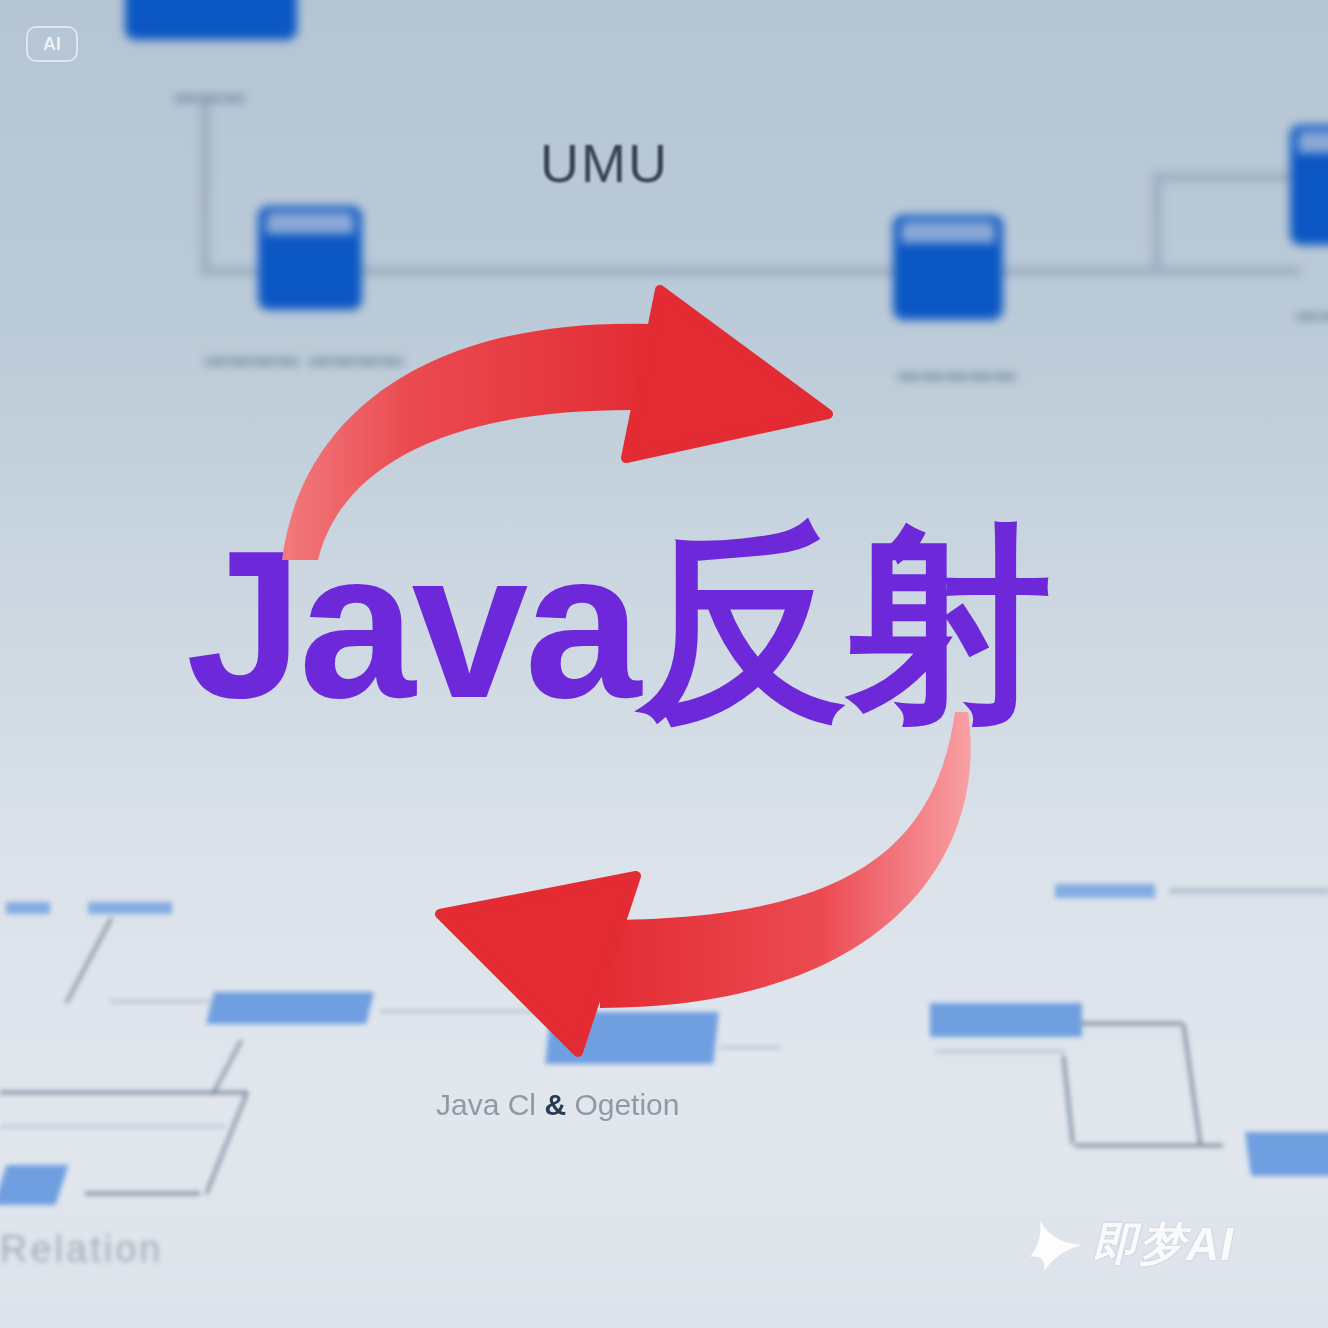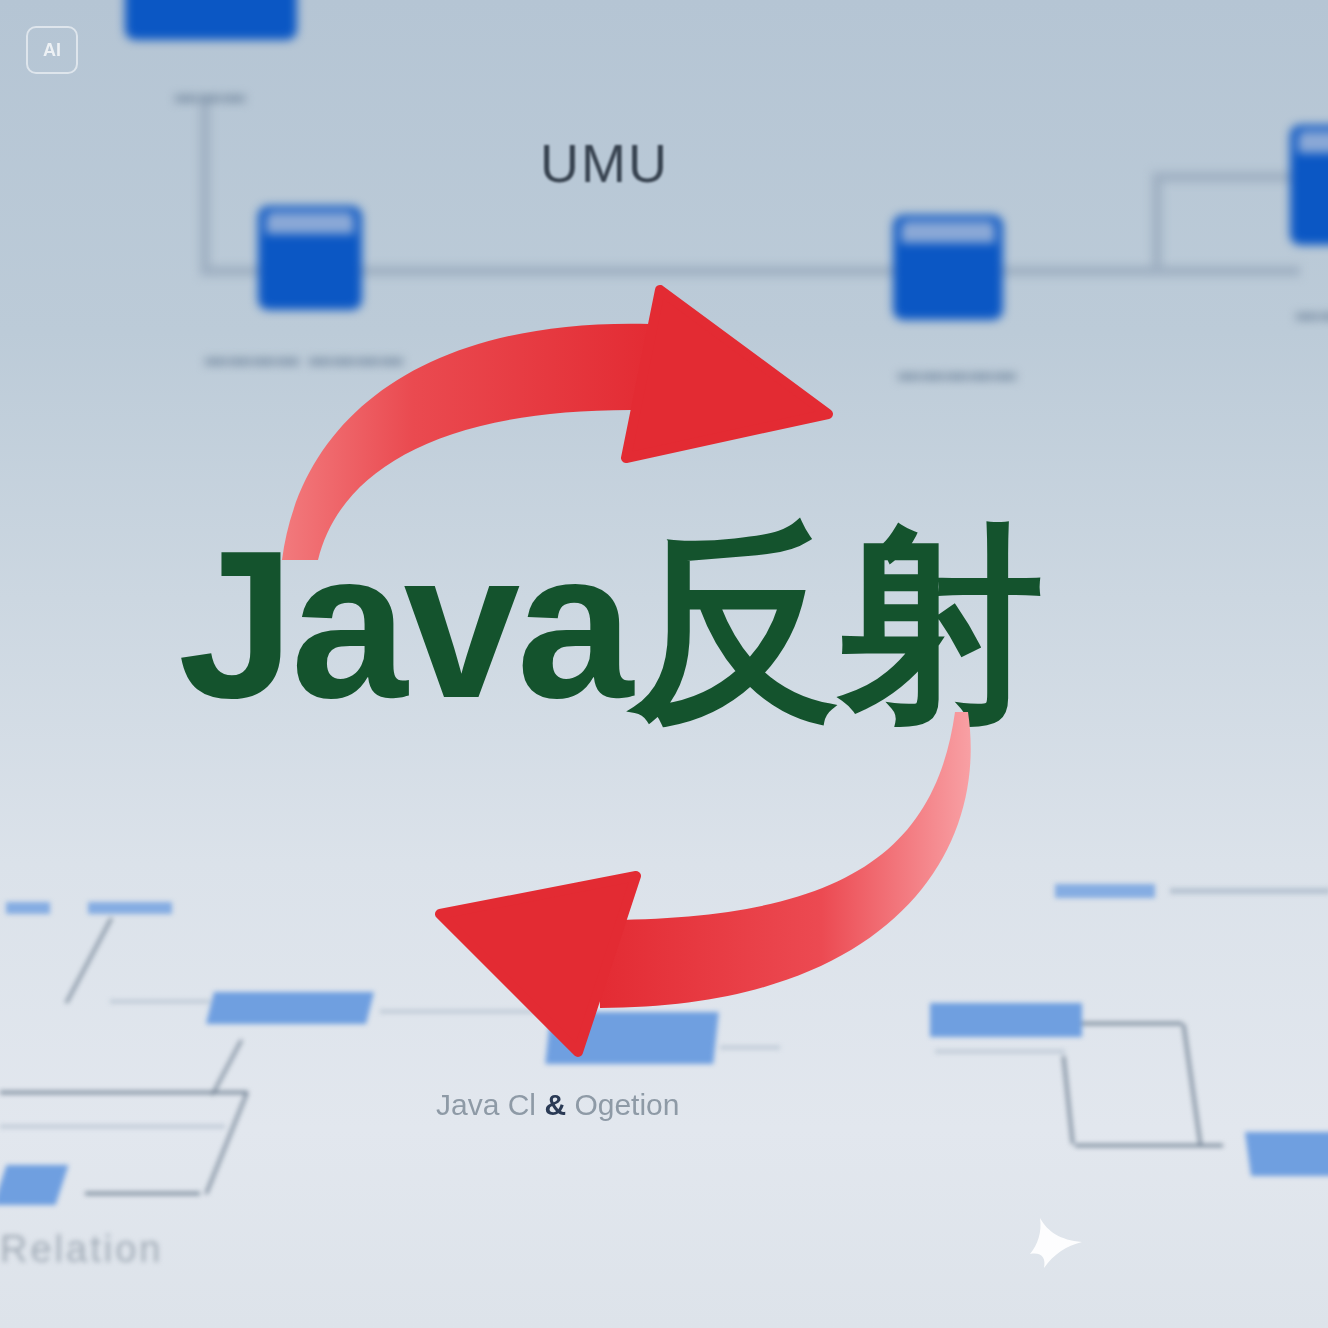--- a/index.html
+++ b/index.html
@@ -34,30 +34,30 @@
       filter: blur(1.2px);
     }
 
     
     .pnode { position: absolute; background: #6f9fe0; }
     .pline { position: absolute; background: #6e7f91; }
     .pline.soft { background: #b6c3d1; }
 
     
     .ai-badge {
-      position: absolute; left: 26px; top: 26px; width: 52px; height: 48px;
+      position: absolute; left: 26px; top: 26px; width: 52px; height: 36px;
       border: 2px solid rgba(255,255,255,0.55); border-radius: 10px;
       color: rgba(255,255,255,0.75); font-size: 18px; font-weight: bold;
       display: flex; align-items: center; justify-content: center;
     }
 
     
     .title {
-      position: absolute; left: 178px; top: 520px;
-      font-size: 210px; font-weight: bold; color: #14532d;
+      position: absolute; left: 186px; top: 520px;
+      font-size: 210px; font-weight: bold; color: #6d28d9;
       letter-spacing: -4px; line-height: 1; white-space: nowrap;
       font-family: "Liberation Sans", "DejaVu Sans", sans-serif;
     }
 
     
     .caption {
       position: absolute; left: 436px; top: 1088px;
       font-size: 30px; color: #8e9aa6; white-space: nowrap;
       filter: blur(0.6px);
     }
@@ -181,13 +181,14 @@
 </svg>
 
 <div class="caption">
   <span>Java Cl </span><span class="amp">&amp;</span><span> Ogetion</span>
 </div>
 
 <div class="watermark">
   <svg width="56" height="56" viewBox="0 0 56 56">
     <path d="M 12 4 C 20 18, 32 26, 54 28 C 38 32, 26 40, 16 54 C 18 44, 14 38, 2 40 C 10 30, 14 18, 12 4 Z" fill="rgba(255,255,255,0.92)"></path>
   </svg>
+  <span class="watermark-text">即梦AI</span>
 </div>
 
 </body></html>

